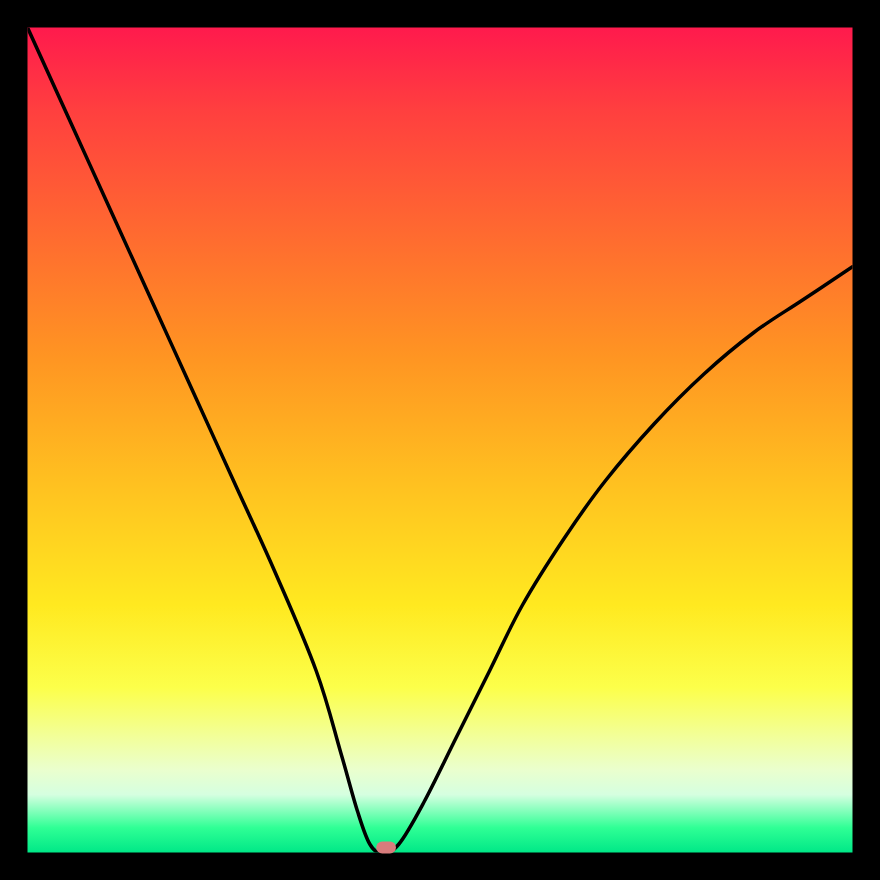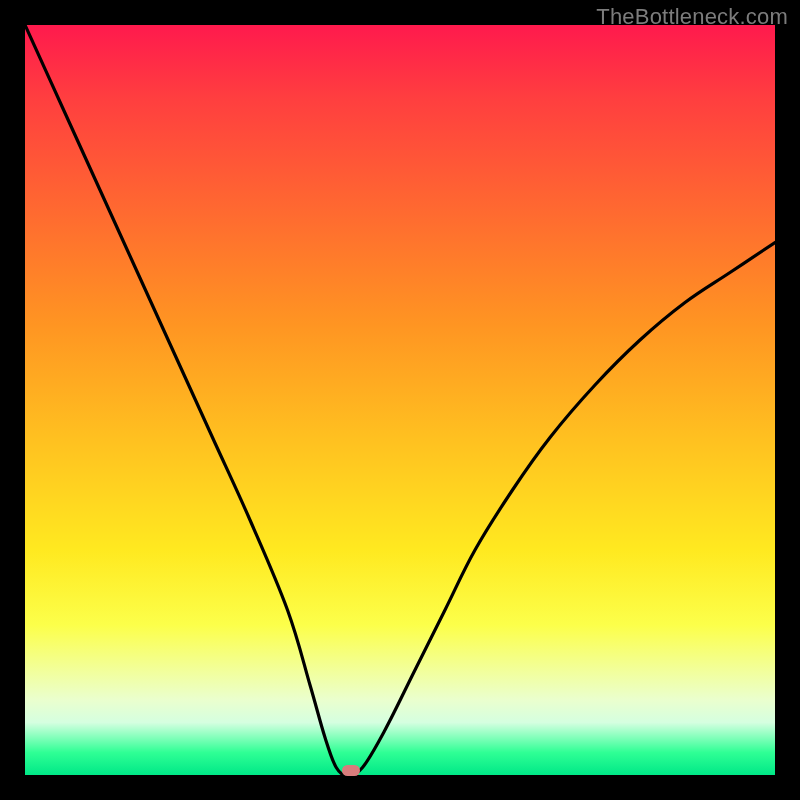--- a/index.html
+++ b/index.html
@@ -60,20 +60,19 @@
   .marker {
     position: absolute;
     background: #d87c7c;
     border-radius: 8px;
   }
 </style>
 </head>
 <body>
 
 <div class="frame">
-  <div class="watermark">TheBottleneck.com</div>
   <div class="plot">
     <svg class="curve" viewBox="0 0 750 750" preserveAspectRatio="none">
       <path id="curve-path" fill="none" stroke="#000" stroke-width="3.2" stroke-linecap="round" stroke-linejoin="round" d="M 0.00 0.00 C 6.75 14.85, 24.00 52.80, 37.50 82.50 C 51.00 112.20, 61.50 135.30, 75.00 165.00 C 88.50 194.70, 99.00 217.80, 112.50 247.50 C 126.00 277.20, 136.50 300.30, 150.00 330.00 C 163.50 359.70, 174.00 382.80, 187.50 412.50 C 201.00 442.20, 211.50 463.95, 225.00 495.00 C 238.50 526.05, 251.70 555.30, 262.50 585.00 C 273.30 614.70, 278.25 637.05, 285.00 660.00 C 291.75 682.95, 295.27 697.65, 300.00 712.50 C 304.73 727.35, 307.20 735.75, 311.25 742.50 C 315.30 749.25, 317.77 750.00, 322.50 750.00 C 327.23 750.00, 330.75 750.60, 337.50 742.50 C 344.25 734.40, 350.55 722.55, 360.00 705.00 C 369.45 687.45, 379.20 666.60, 390.00 645.00 C 400.80 623.40, 409.20 606.60, 420.00 585.00 C 430.80 563.40, 437.85 546.60, 450.00 525.00 C 462.15 503.40, 474.00 485.25, 487.50 465.00 C 501.00 444.75, 510.15 431.40, 525.00 412.50 C 539.85 393.60, 553.80 377.55, 570.00 360.00 C 586.20 342.45, 598.80 329.85, 615.00 315.00 C 631.20 300.15, 643.80 289.65, 660.00 277.50 C 676.20 265.35, 688.80 258.30, 705.00 247.50 C 721.20 236.70, 741.90 222.90, 750.00 217.50"></path>
     </svg>
     <div id="min-marker" class="marker" style="width: 18px; height: 11.25px; left: 317.25px; top: 739.875px;"></div>
   </div>
 </div>
 
 </body></html>

